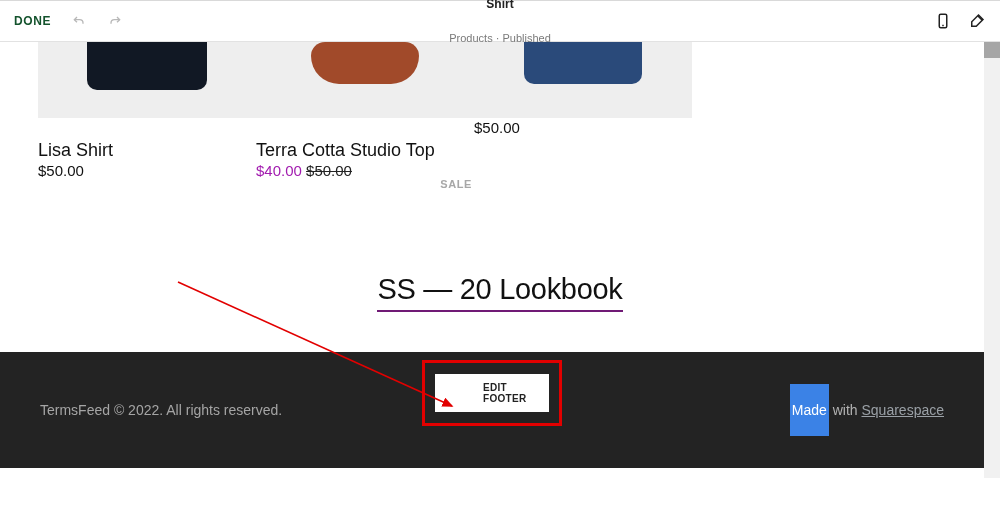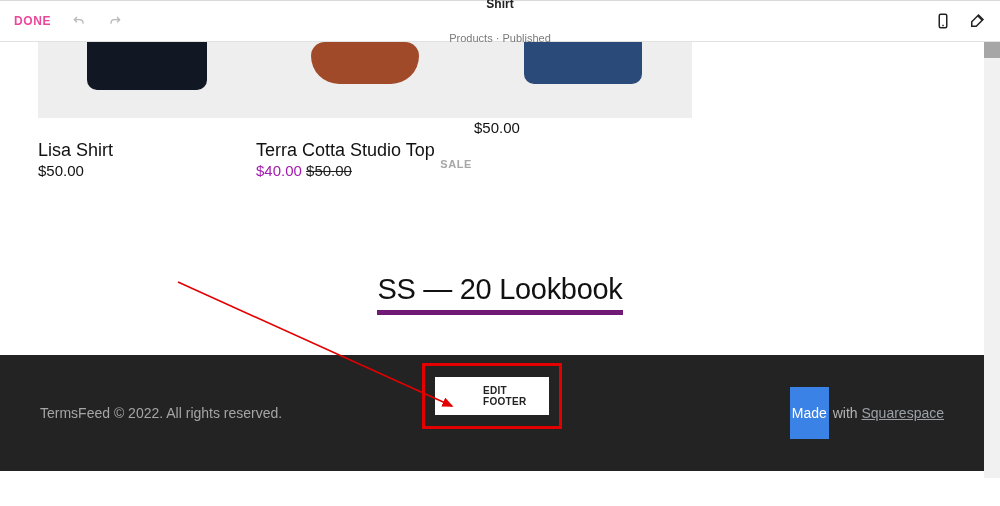--- a/index.html
+++ b/index.html
@@ -1,19 +1,19 @@
 <!DOCTYPE html>
 <html><head>
 <meta charset="utf-8">
 <style>
   * { box-sizing: border-box; margin: 0; padding: 0; }
   body { font-family: -apple-system, BlinkMacSystemFont, "Segoe UI", Helvetica, Arial, sans-serif; background: #fff; width: 1000px; height: 506px; overflow: hidden; position: relative; }
   .topbar { height: 42px; border-top: 1px solid #d9d9d9; border-bottom: 1px solid #e2e2e2; display: flex; align-items: center; padding: 0 14px; }
   .topbar-left { display: flex; align-items: center; gap: 20px; width: 200px; }
-  .done { font-size: 12px; font-weight: 600; letter-spacing: 0.6px; color: #ec4899; cursor: pointer; }
+  .done { font-size: 12px; font-weight: 600; letter-spacing: 0.6px; color: #14532d; cursor: pointer; }
   .undo-icon, .redo-icon { width: 16px; height: 16px; display: inline-block; color: #b8b8b8; }
   .topbar-center { flex: 1; text-align: center; line-height: 1.25; }
   .page-title { font-size: 12px; font-weight: 600; color: #222; }
   .page-sub { font-size: 11px; color: #7a7a7a; margin-top: 20px; }
   .topbar-right { width: 200px; display: flex; justify-content: flex-end; gap: 16px; align-items: center; }
   .icon-btn { width: 18px; height: 18px; color: #222; cursor: pointer; }
 
   .canvas { position: relative; height: 450px; background: #fff; overflow: hidden; }
   .scroll-dark { position: absolute; right: 0; top: 0; width: 16px; height: 16px; background: #a6a6a6; }
   .scroll-track { position: absolute; right: 0; top: 16px; bottom: 14px; width: 16px; background: #f1f1f1; }
@@ -25,24 +25,24 @@
   .product { width: 218px; position: relative; }
   .product-img { width: 218px; height: 76px; background: #eeeeee; display: flex; align-items: flex-start; justify-content: center; overflow: hidden; }
   .img-inner { width: 120px; height: 48px; border-radius: 0 0 10px 10px; }
   .img1 { background: #111824; }
   .img2 { background: #a14a2a; border-radius: 18px 18px 36px 36px; width: 108px; height: 42px; }
   .img3 { background: #2a4a7a; width: 118px; height: 42px; }
   .product-name { font-size: 18px; color: #111; margin-top: 22px; font-weight: 400; }
   .product-price { font-size: 15px; color: #111; margin-top: 1px; }
   .price-muted { color: #a21caf; }
   .price-strike { text-decoration: line-through; color: #222; }
-  .sale-badge { position: absolute; right: 2px; top: 116px; font-size: 11px; font-weight: 700; letter-spacing: 0.6px; color: #a7a7a7; }
+  .sale-badge { position: absolute; right: 2px; top: 136px; font-size: 11px; font-weight: 700; letter-spacing: 0.6px; color: #a7a7a7; }
 
   .lookbook-wrap { text-align: center; margin-top: 94px; margin-bottom: 40px; }
-  .lookbook { display: inline-block; font-size: 29px; font-weight: 400; color: #111; padding-bottom: 4px; border-bottom: 5px solid #701a75; letter-spacing: -0.3px; }
+  .lookbook { display: inline-block; font-size: 29px; font-weight: 400; color: #111; padding-bottom: 4px; border-bottom: 2px solid #701a75; letter-spacing: -0.3px; }
 
   .footer { background: #232323; height: 116px; position: relative; display: flex; align-items: center; justify-content: space-between; padding: 0 40px; margin-right: 16px; }
   .footer-left { color: #a5a5a5; font-size: 14px; }
   .footer-right { color: #b3b3b3; font-size: 14px; }
   .made-badge { background: #3b82e6; color: #fff; padding: 18px 2px; }
   .sq-link { text-decoration: underline; color: #9aa0a6; }
 
   .edit-footer-box { position: absolute; left: 50%; transform: translateX(-50%); top: 22px; background: #fff; height: 38px; width: 114px; display: flex; align-items: center; justify-content: center; }
   .edit-footer-box span { font-size: 10px; font-weight: 600; letter-spacing: 0.3px; color: #222; padding-left: 48px; }
   .red-box { position: absolute; left: 50%; transform: translateX(-50%); top: 8px; width: 140px; height: 66px; border: 3px solid #e20000; pointer-events: none; }

